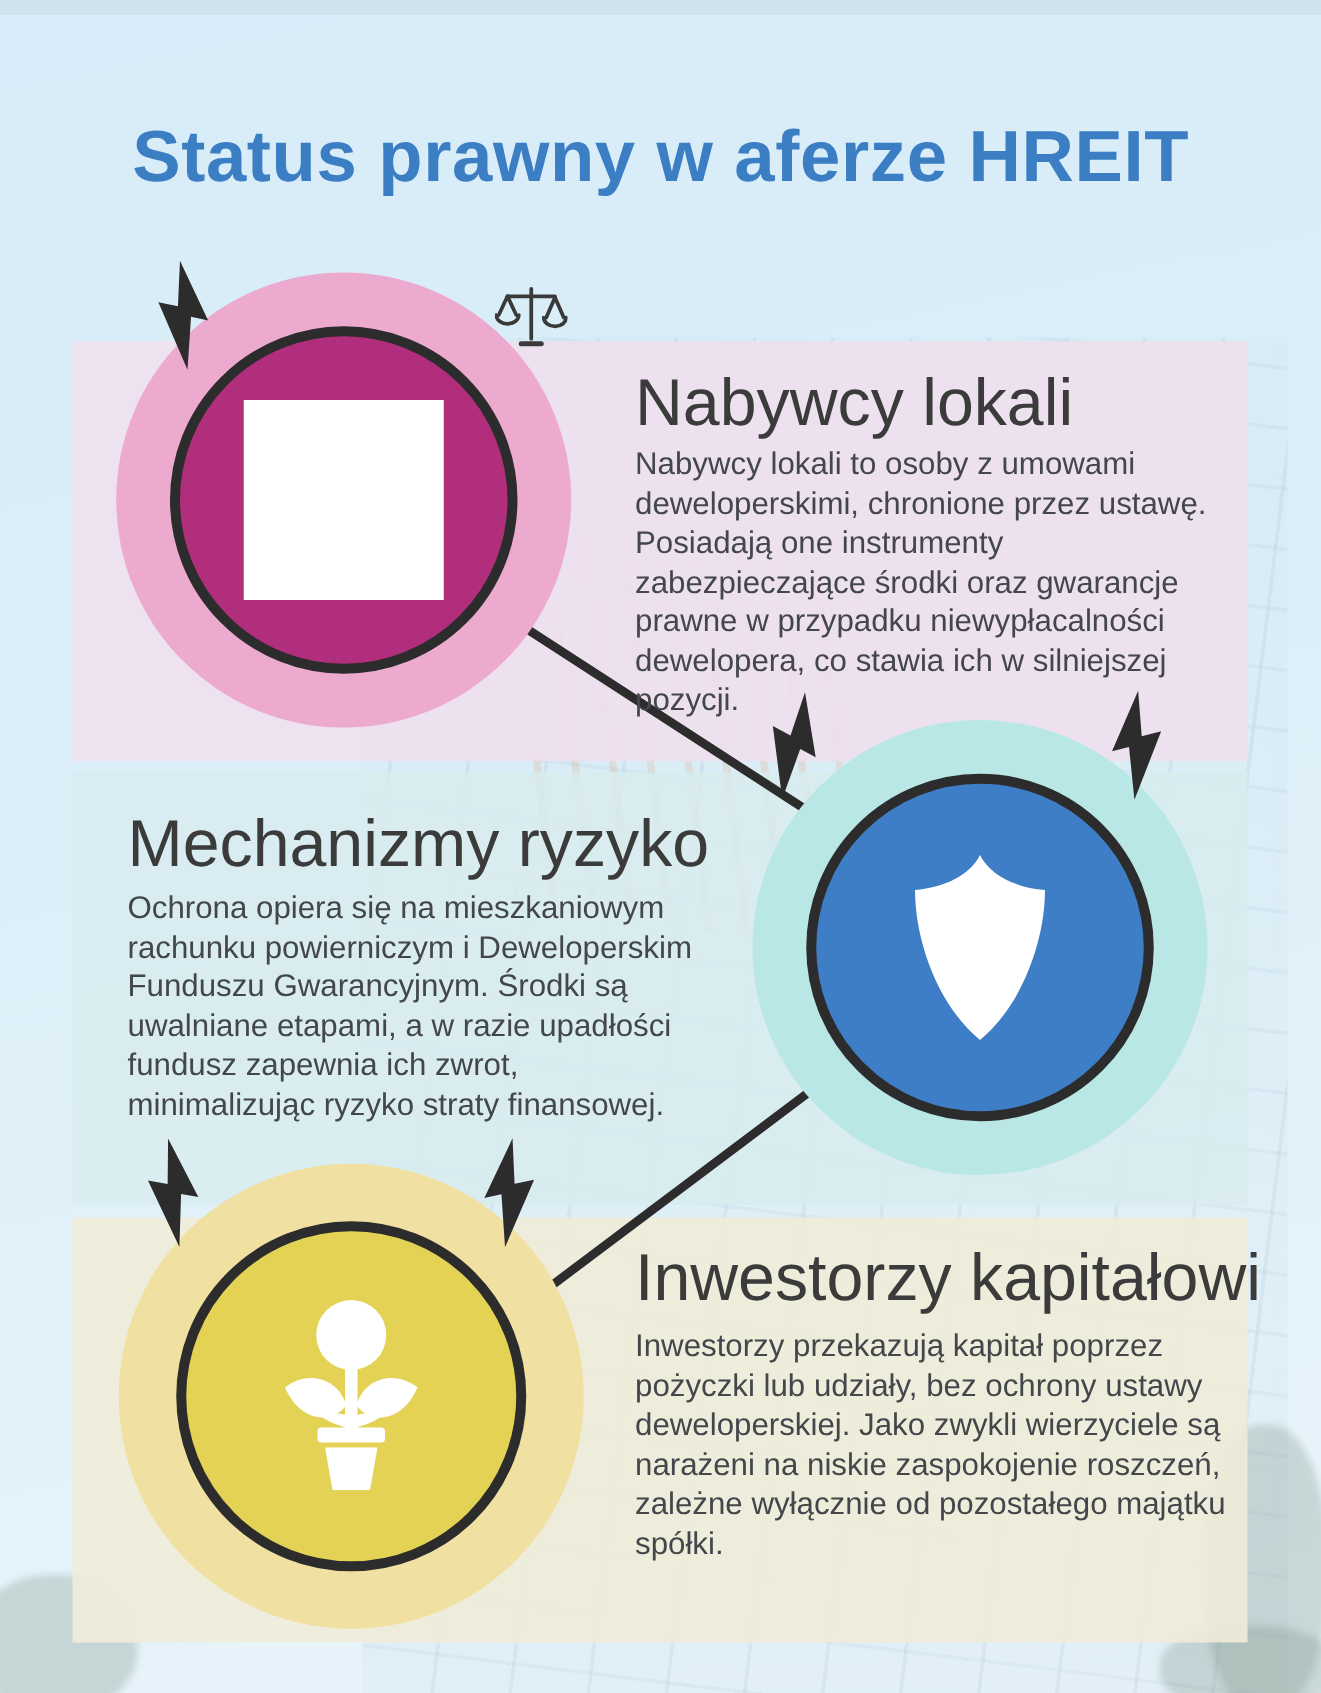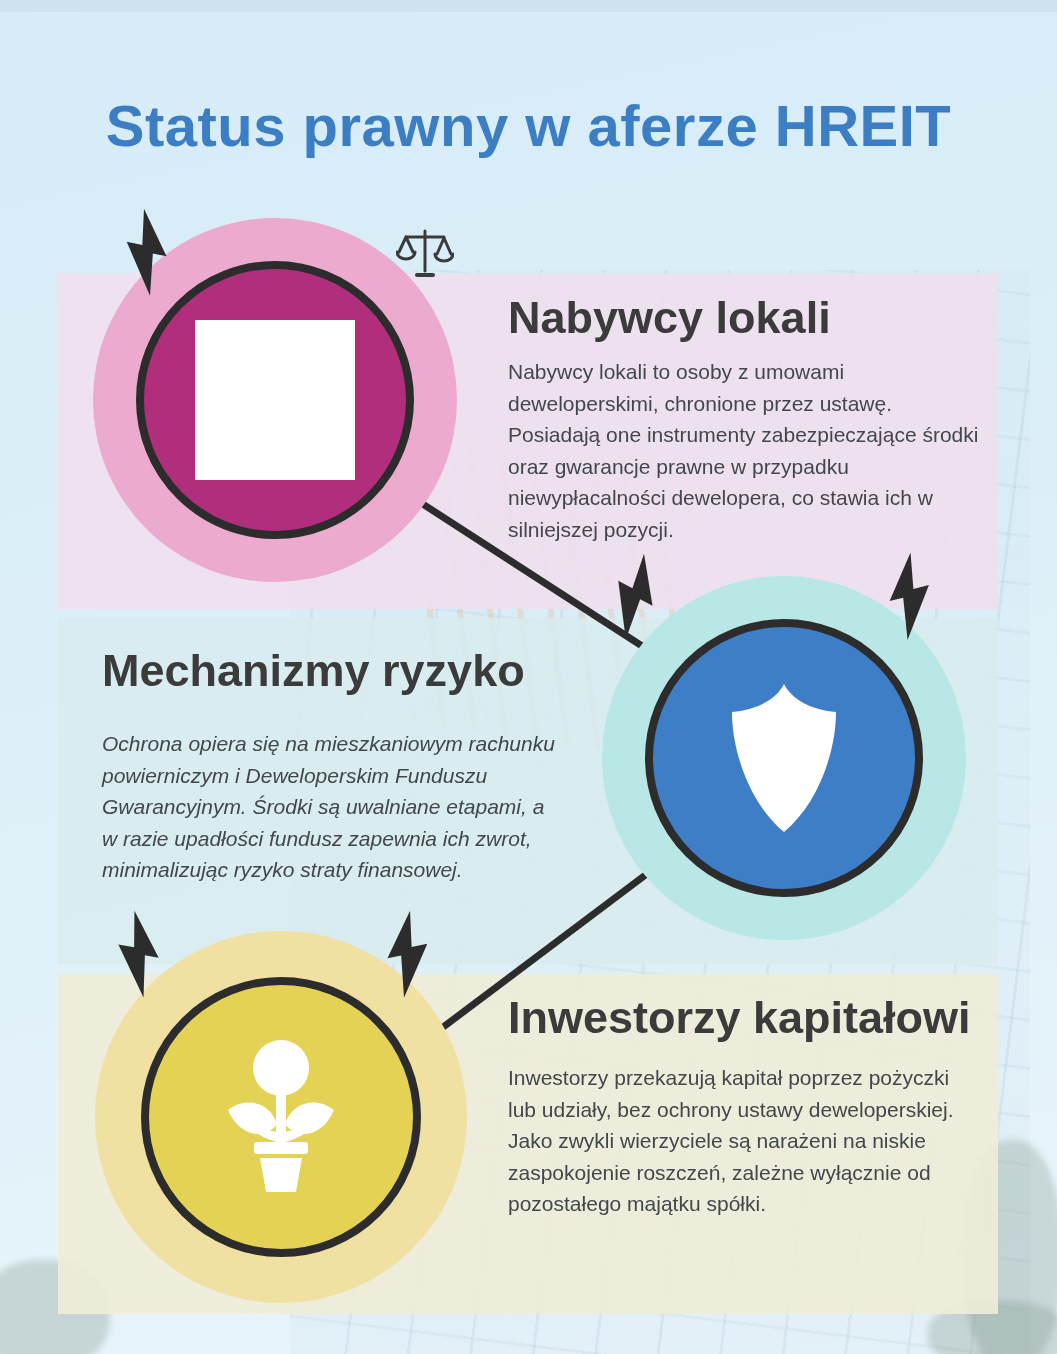--- a/index.html
+++ b/index.html
@@ -60,26 +60,26 @@
 
   .bolt{position:absolute; width:44px; height:84px; color:var(--outline);}
   .bolt svg{display:block;}
   .bolt-c1 {left:124px; top:198px; transform:rotate(12deg)  scaleX(-1);}
   .bolt-c2l{left:612px; top:542px; transform:rotate(28deg)  scaleX(-1);}
   .bolt-c2r{left:888px; top:542px; transform:rotate(-14deg);}
   .bolt-c3l{left:116px; top:900px; transform:rotate(10deg)  scaleX(-1);}
   .bolt-c3r{left:386px; top:900px; transform:rotate(-12deg);}
   .scales{position:absolute; left:396px; top:214px; width:58px; height:52px; color:#3A3A3A;}
 
-  .sec-heading{position:absolute; margin:0; font-size:45px; font-weight:bold; color:var(--heading); white-space:nowrap;}
-  .sec-body{position:absolute; margin:0; font-size:21px; line-height:31.5px; color:var(--body-text);}
+  .sec-heading{position:absolute; margin:0; font-size:53px; font-weight:normal; color:var(--heading); white-space:nowrap;}
+  .sec-body{position:absolute; margin:0; font-size:25px; line-height:31.5px; color:var(--body-text);}
   .h1{left:508px; top:280px;}
   .b1{left:508px; top:344px; width:474px;}
   .h2{left:102px; top:633px;}
-  .b2{left:102px; top:716px; width:458px;font-style:italic;}
+  .b2{left:102px; top:699px; width:458px;}
   .h3{left:508px; top:980px;}
   .b3{left:508px; top:1050px; width:474px;}
 </style>
 </head>
 <body>
 
 <div class="page">
 
   <div class="photo"></div>
   <div class="crane"></div>

